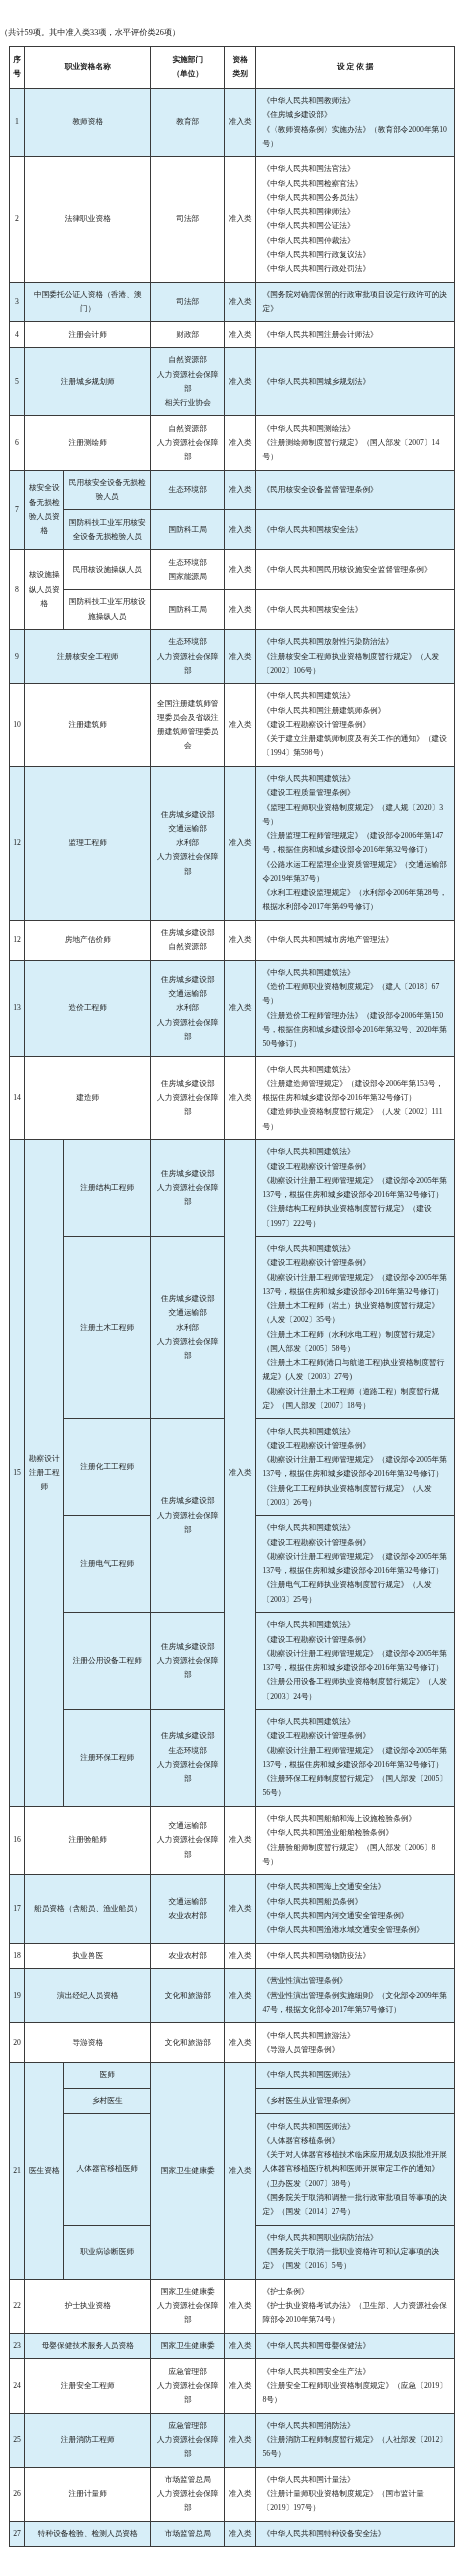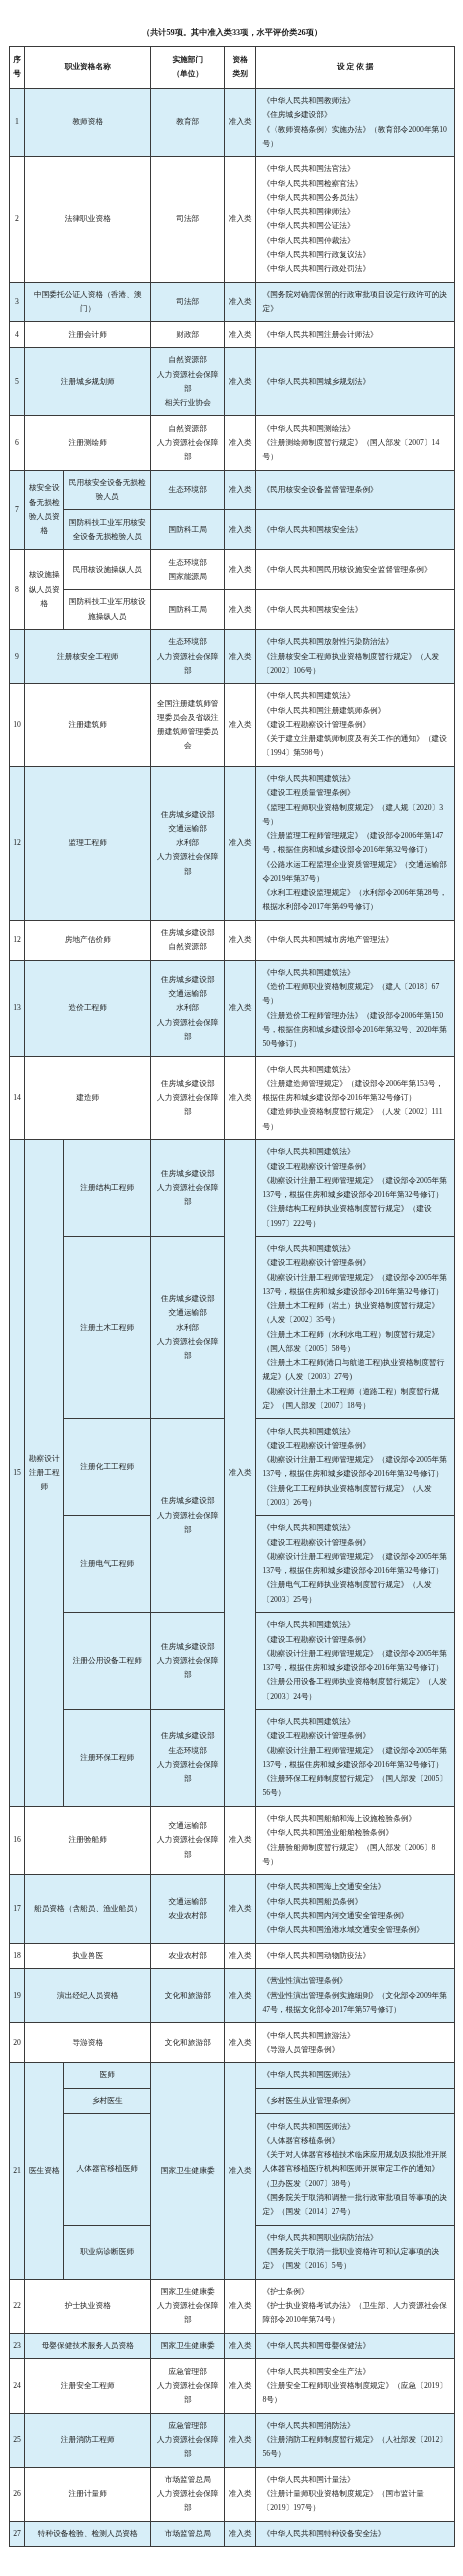--- a/index.html
+++ b/index.html
@@ -1,20 +1,20 @@
 <!DOCTYPE html>
 <html style="font-size:8.2px"><head>
 <meta charset="utf-8">
 <style>
   html,body{margin:0;padding:0;background:#ffffff;}
   body{width:464px;font-family:"Liberation Serif","DejaVu Serif",serif;color:#1c1c1c;}
   .doc{padding-top:14.4px;padding-bottom:15.5px;}
   .title{font-size:15.5px;font-weight:bold;text-align:center;letter-spacing:1px;margin:0 0 3.1px 0;}
   .section-heading{font-size:10.8px;font-weight:bold;text-align:center;margin:15.5px 0 0 0;letter-spacing:0.5px;}
-  .note{font-size:8.2px;font-weight:bold;text-align:center;margin:12.4px 0 8.2px 0;}
+  .note{font-size:8.2px;font-weight:normal;margin:12.4px 0 8.2px 0;}
   table.catalog{border-collapse:collapse;table-layout:fixed;width:445px;margin:0 auto;border:1px solid #3a3a3a;}
   .catalog th,.catalog td{border:0.5px solid #3a3a3a;font-size:7.7px;vertical-align:middle;text-align:center;padding:5.2px 2.6px;line-height:1.85;white-space:pre-line;word-break:break-word;}
   .catalog th{font-weight:bold;padding:6.2px 2.1px;border-bottom:1px solid #3a3a3a;background:#ffffff;}
   .catalog td.c-basis{text-align:left;padding:5.2px 6.2px;white-space:normal;}
   .catalog td.c-no{font-family:"Liberation Serif","DejaVu Serif",serif;}
   .basis-line{display:block;}
   tr.shade td{background:#d7eef8;}
   tr.plain td{background:#ffffff;}
 </style>
 </head>

